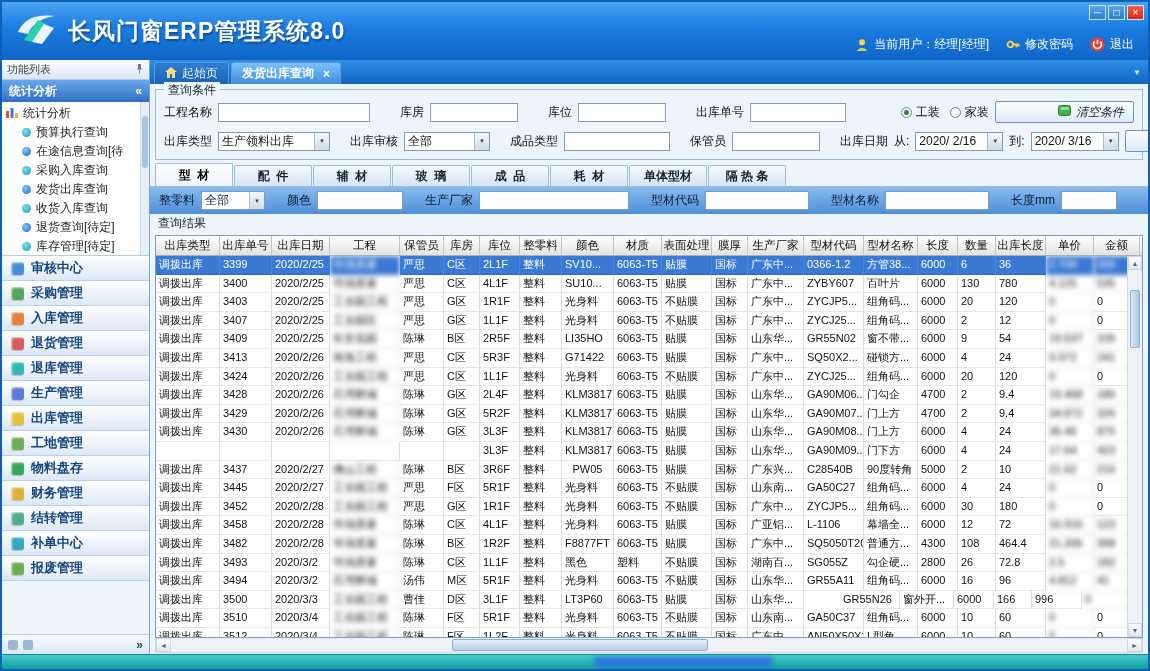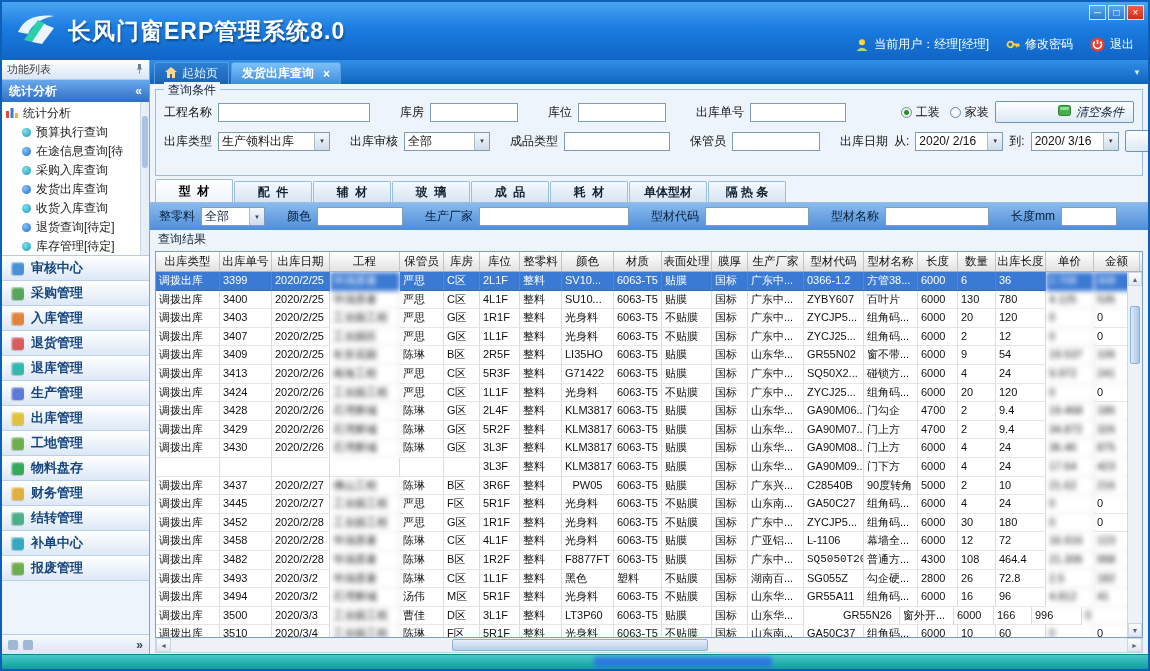--- a/index.html
+++ b/index.html
@@ -43,21 +43,21 @@
 
   
   .main{flex:1;display:flex;flex-direction:column;min-width:0;background:#eef4fb;}
   .tabbar{height:24px;background:linear-gradient(#2f8fe8,#1164be);display:flex;align-items:flex-end;padding:2px 4px 0;position:relative;flex:none;}
   .tab{height:22px;display:flex;align-items:center;gap:5px;padding:0 10px;font-size:12px;color:#eaf4ff;background:linear-gradient(#2e7fd4,#1a63b4);border:1px solid #5a9ae0;border-bottom:none;border-radius:3px 3px 0 0;margin-right:2px;cursor:default;}
   .tab.active{background:linear-gradient(#7cc0f8,#3f8ede);color:#fff;font-weight:bold;}
   .tab .close{margin-left:4px;font-size:12px;color:#fff;}
   .tab-dd{position:absolute;right:7px;top:8px;color:#d8ecff;font-size:8px;}
 
   .query-wrap{padding:5px 5px 3px;flex:none;}
-  .groupbox{border:1px solid #9bbdde;position:relative;padding:11px 8px 23px;background:#eef4fb;}
+  .groupbox{border:1px solid #9bbdde;position:relative;padding:11px 8px 7px;background:#eef4fb;}
   .gb-title{position:absolute;top:-8px;left:8px;background:#eef4fb;padding:0 4px;font-size:12px;color:#123;}
   .qrow{display:flex;align-items:center;gap:6px;font-size:12px;color:#111;margin-bottom:7px;}
   .qrow:last-child{margin-bottom:0;}
   .qlabel{white-space:nowrap;}
   .g24{margin-left:24px;} .g16{margin-left:14px;} .g18{margin-left:16px;}
   .tb{height:19px;border:1px solid #7f9db9;background:#fff;font-size:12px;padding:0 3px;font-family:inherit;}
   .combo{height:19px;border:1px solid #7f9db9;background:#fff;display:inline-flex;align-items:center;font-size:12px;flex:none;}
   .combo .val{flex:1;padding:0 3px;white-space:nowrap;overflow:hidden;}
   .combo .dd{width:15px;height:100%;border-left:1px solid #a8bed4;background:linear-gradient(#f4f8fc,#cfdce8);display:flex;align-items:center;justify-content:center;font-size:6px;color:#345;}
   .btn{height:22px;display:flex;align-items:center;gap:5px;padding:0 9px;border:1px solid #6a94c4;border-radius:2px;background:linear-gradient(#ffffff,#dce9f6);font-size:12px;color:#123;font-family:inherit;white-space:pre;cursor:default;font-style:italic;}
@@ -736,21 +736,21 @@
               <div class="gcell blurred" style="width: 70px;">华润原著</div>
               <div class="gcell" style="width: 44px;">陈琳</div>
               <div class="gcell" style="width: 36px;">B区</div>
               <div class="gcell" style="width: 40px;">1R2F</div>
               <div class="gcell" style="width: 42px;">整料</div>
               <div class="gcell" style="width: 52px;">F8877FT</div>
               <div class="gcell" style="width: 48px;">6063-T5</div>
               <div class="gcell" style="width: 50px;">贴膜</div>
               <div class="gcell" style="width: 36px;">国标</div>
               <div class="gcell" style="width: 56px;">广东中...</div>
-              <div class="gcell" style="width: 60px; font-family: Liberation Mono, monospace;">SQ5050T20</div>
+              <div class="gcell" style="width: 60px;">SQ5050T20</div>
               <div class="gcell" style="width: 54px;">普通方...</div>
               <div class="gcell" style="width: 40px;">4300</div>
               <div class="gcell" style="width: 38px;">108</div>
               <div class="gcell" style="width: 50px;">464.4</div>
               <div class="gcell blurred" style="width: 48px;">21.306</div>
               <div class="gcell blurred" style="width: 46px;">998</div>
             </div>
             <div class="grow">
               <div class="gcell" style="width: 64px;">调拨出库</div>
               <div class="gcell" style="width: 52px;">3493</div>

